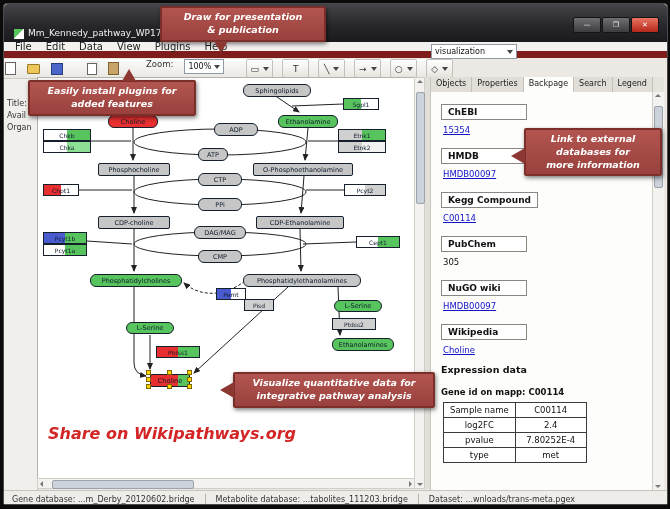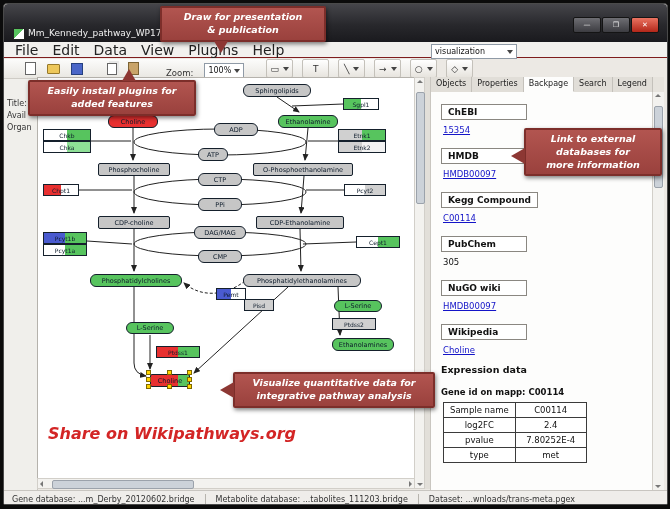--- a/index.html
+++ b/index.html
@@ -6,26 +6,26 @@
   body{width:670px;height:509px;position:relative;background:#0b0b0b;font-family:"DejaVu Sans",sans-serif;overflow:hidden}
   .win{position:absolute;left:3px;top:3px;width:663px;height:500px;background:#ece9e4;border:1px solid #4a4a4a;border-radius:4px 4px 2px 2px;overflow:hidden}
   
   .titlebar{position:absolute;left:0;top:0;width:100%;height:38px;background:linear-gradient(#45454a,#28282c 55%,#1a1a1e);border-radius:4px 4px 0 0}
   .appicon{position:absolute;left:9px;top:24px;width:10px;height:10px;background:linear-gradient(135deg,#57c45e 50%,#fff 50%);border:1px solid #222}
   .title-text{position:absolute;left:24px;top:24px;font-size:9px;color:#f0f0f0;white-space:nowrap}
   .win-controls{position:absolute;right:8px;top:13px;display:flex;gap:1px}
   .wbtn{width:26px;height:14px;display:flex;align-items:center;justify-content:center;font-size:7px;color:#eee;background:linear-gradient(#6e6e73,#3c3c41);border:1px solid #141414;border-radius:2px}
   .wbtn.close{background:linear-gradient(#ea7361,#b32619);color:#fff}
   
-  .menubar{position:absolute;left:0;top:38px;width:100%;height:16px;background:#f2f1ee;border-bottom:1px solid #7f1d1d;display:flex;align-items:center;font-size:14px;color:#222;padding-left:4px;box-sizing:border-box}
+  .menubar{position:absolute;left:0;top:38px;width:100%;height:16px;background:#f2f1ee;border-bottom:7px solid #7f1d1d;display:flex;align-items:center;font-size:10px;color:#222;padding-left:4px;box-sizing:border-box}
   .menu-item{padding:2px 7px;cursor:default}
   .combo{position:absolute;height:15px;background:#fff;border:1px solid #8f9aa6;display:flex;align-items:center;justify-content:space-between;font-size:8px;color:#111;padding:0 3px;box-sizing:border-box}
   .caret{width:0;height:0;border-left:3px solid transparent;border-right:3px solid transparent;border-top:4px solid #444;margin-left:3px}
   .viz-combo{left:427px;top:40px;width:86px}
-  .toolbar{position:absolute;left:0;top:55px;width:424px;height:20px;background:linear-gradient(#fcfcfb,#e9e7e2);border-bottom:1px solid #cfccc6;display:flex;align-items:flex-end;padding-left:20px;gap:9px;box-sizing:border-box}
+  .toolbar{position:absolute;left:0;top:55px;width:424px;height:20px;background:linear-gradient(#fcfcfb,#e9e7e2);border-bottom:1px solid #cfccc6;display:flex;align-items:flex-start;padding-left:0;gap:9px;box-sizing:border-box}
   .tbtn{width:19px;height:17px;display:flex;align-items:center;justify-content:center;border:1px solid transparent;border-radius:2px}
   .sep{width:1px;height:14px;background:#c9c6c0;margin:0 2px}
   .ic-page{width:9px;height:11px;background:#fff;border:1px solid #666}
   .ic-folder{width:11px;height:8px;background:#edc75a;border:1px solid #96782a;border-radius:1px}
   .ic-disk{width:10px;height:10px;background:#4a66c8;border:1px solid #26407f}
   .ic-copy{width:8px;height:10px;background:#fff;border:1px solid #666;box-shadow:2px -2px 0 #e8e8e8}
   .ic-paste{width:9px;height:11px;background:#c9a469;border:1px solid #7c6333}
   .zoom-label{font-size:8.5px;color:#333;margin:0 2px 0 4px}
   .zoom-combo{position:static;width:54px}
   .toolbtn{height:17px;min-width:21px;display:flex;align-items:center;justify-content:center;font-size:9px;color:#333;border:1px solid #c4c1ba;background:linear-gradient(#ffffff,#e7e4de);border-radius:2px;padding:0 2px;gap:1px}

